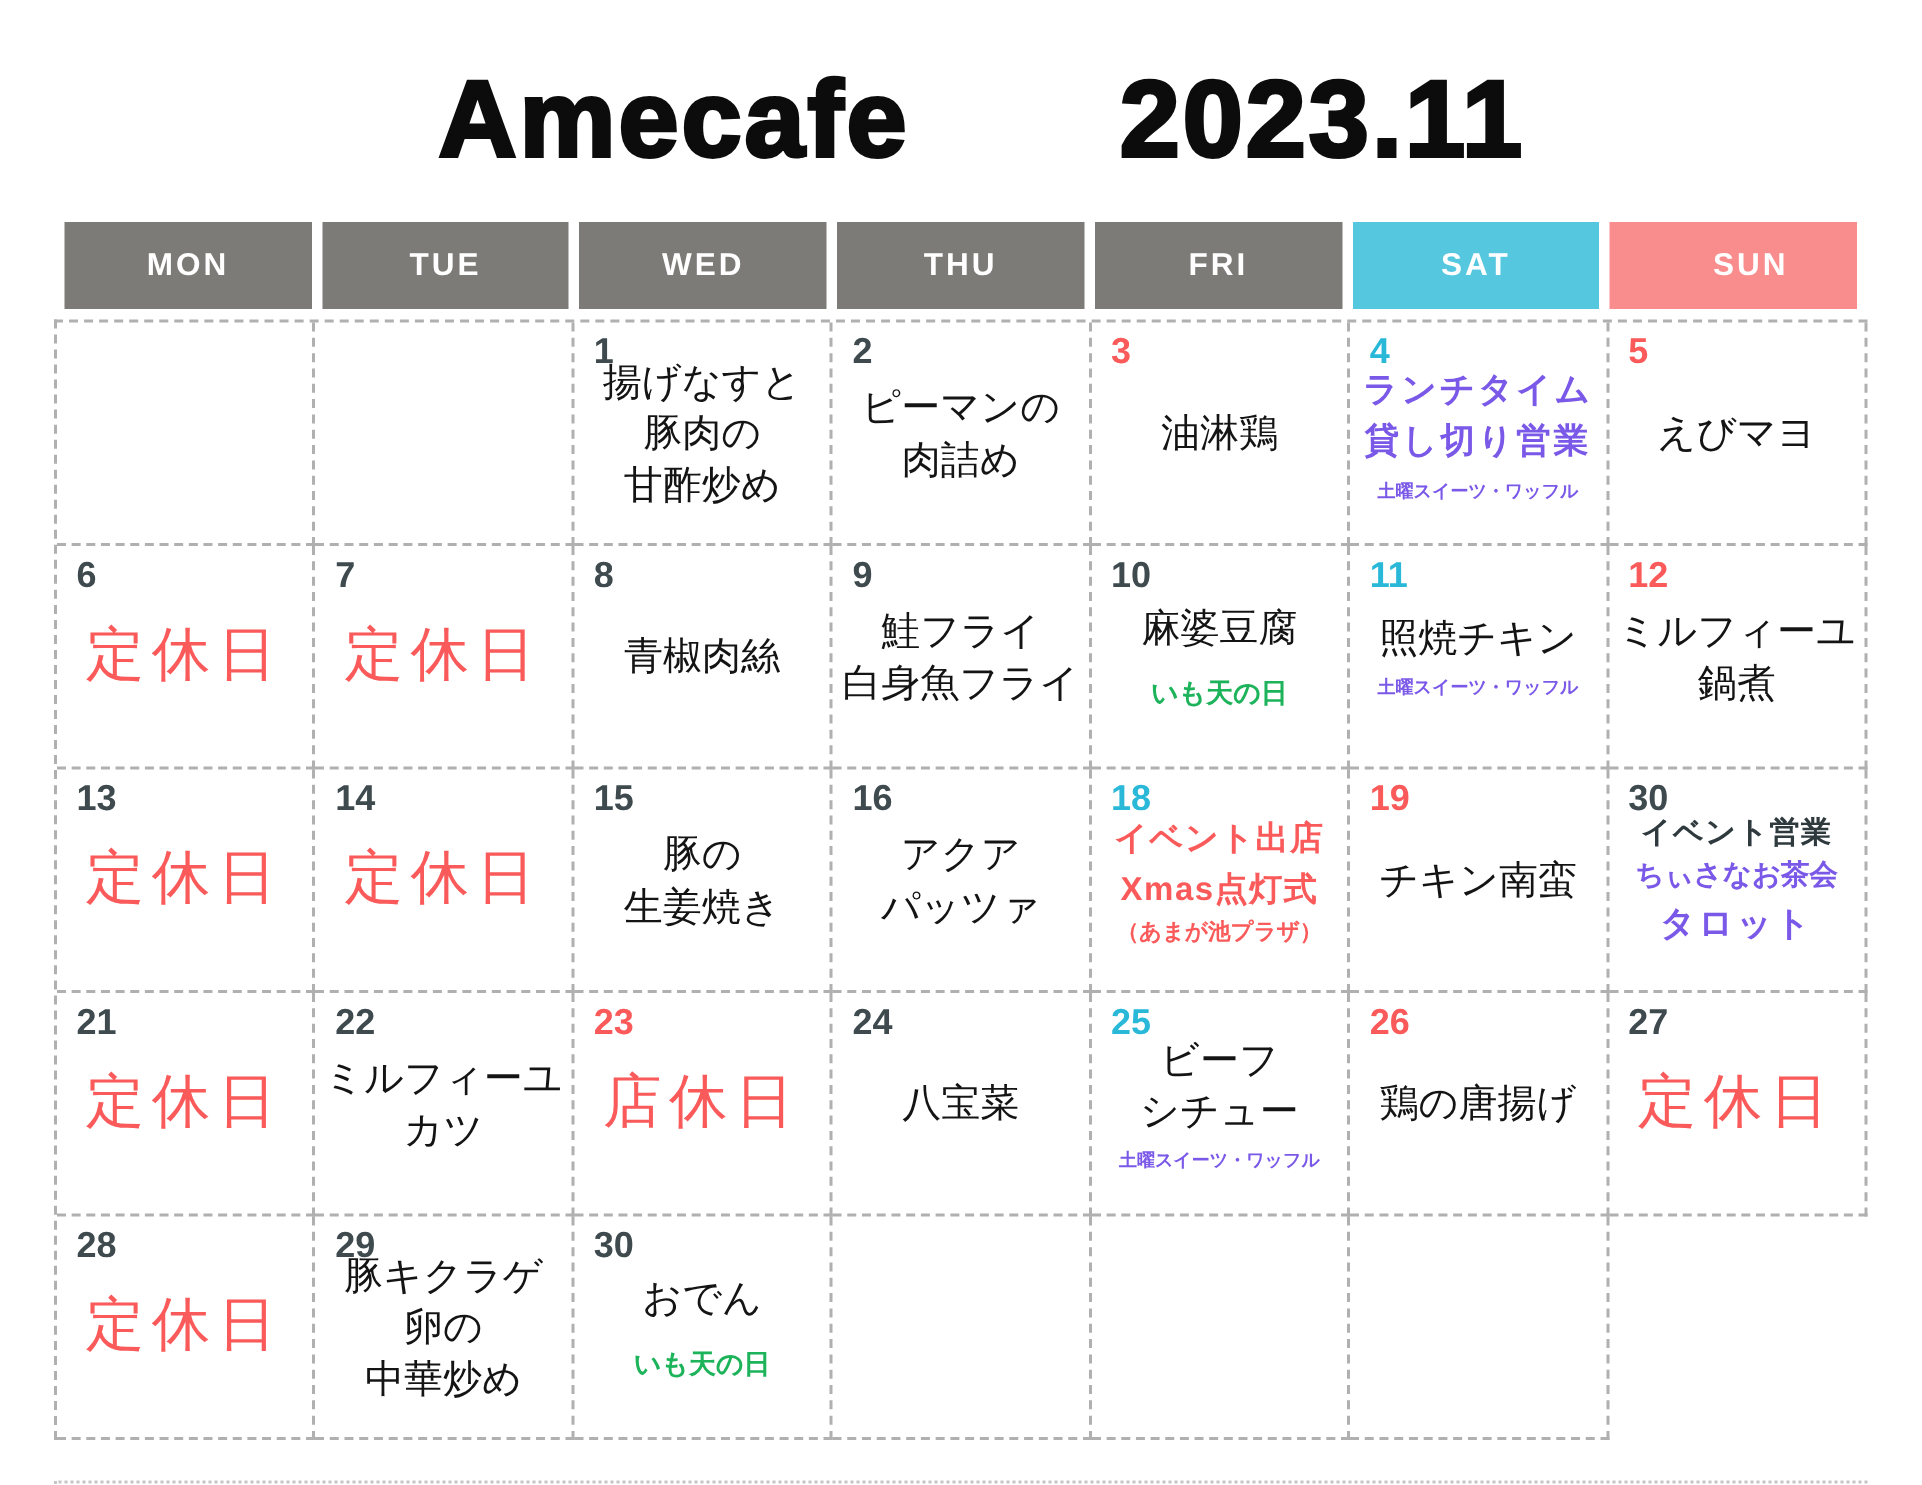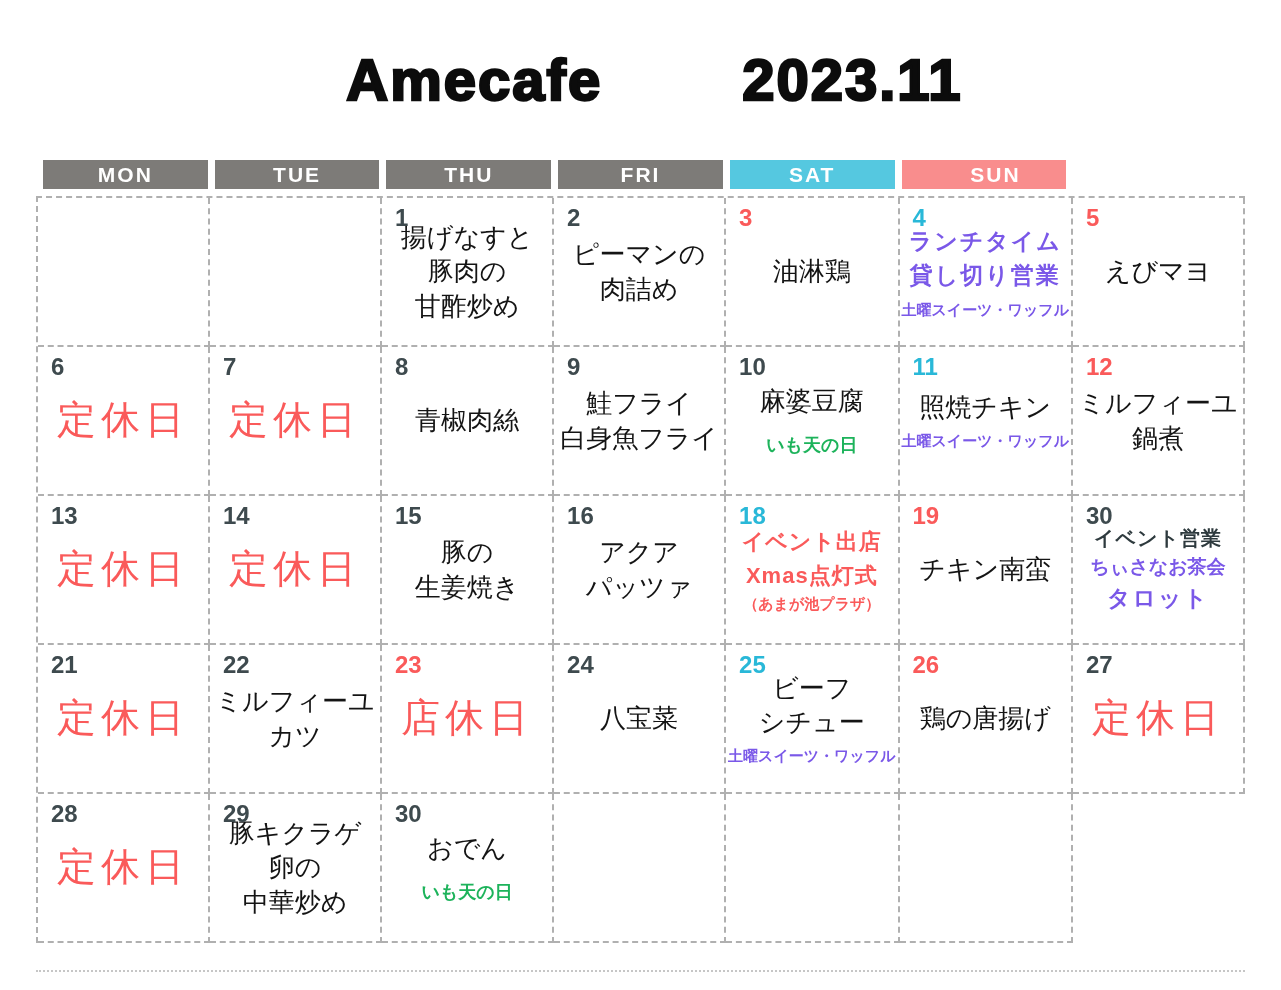--- a/index.html
+++ b/index.html
@@ -4,26 +4,26 @@
 <style>
   * { box-sizing: border-box; margin: 0; padding: 0; }
   html, body { background: #ffffff; }
   body {
     width: 1281px; height: 990px; margin: 0 auto; overflow: hidden;
     font-family: "Liberation Sans", "DejaVu Sans", sans-serif;
   }
   .title {
     display: flex; justify-content: center; align-items: center; gap: 140px;
     height: 128px; margin-top: 16px;
-    font-size: 58px; line-height: 1; font-weight: 800; color: #0c0c0c;
+    font-size: 72px; line-height: 1; font-weight: 800; color: #0c0c0c;
     -webkit-text-stroke: 2.5px #0c0c0c; letter-spacing: 2px; padding-left: 28px;
   }
   .wrow {
     display: grid; grid-template-columns: repeat(7, 1fr); gap: 7px;
-    margin: 16px 43px 0; height: 29px;
+    margin: 4px 43px 0; height: 58px;
   }
   .wd {
     display: flex; align-items: center; justify-content: center;
     color: #ffffff; font-weight: 800; font-size: 21px; letter-spacing: 2px;
     background: var(--header-gray, #7d7b78);
   }
   .wd-saturday { background: var(--header-sat, #55c8e0); }
   .wd-sunday   { background: var(--header-sun, #f98d8d); padding-left: 23px; }
   .grid {
     display: grid; grid-template-columns: repeat(7, 1fr); grid-auto-rows: 149px;
@@ -39,38 +39,39 @@
     position: absolute; top: 6px; left: 13px;
     font-size: 24px; font-weight: 700; color: var(--number-dark, #3e4a4e);
   }
   .d-sat { color: var(--number-sat, #29b8d8); }
   .d-sun, .d-holiday { color: var(--number-sun, #fa5a5a); }
   .line { text-align: center; }
   .l-menu   { font-size: 26px; color: #141414; line-height: 1.32; }
   .l-closed { font-size: 39px; color: var(--closed-red, #fa5a5a); letter-spacing: 5px; line-height: 1.2; }
   .l-purple { font-size: 23px; color: var(--event-purple, #7a58e8); font-weight: 700; letter-spacing: 2px; line-height: 1.5; }
   .l-purpleMid  { font-size: 19px; color: var(--event-purple, #7a58e8); font-weight: 800; line-height: 1.5; }
-  .l-purpleNote { font-size: 15px; color: var(--event-purple, #7a58e8); font-weight: 800; margin-top: 8px; white-space: nowrap; }
+  .l-purpleNote { font-size: 12px; color: var(--event-purple, #7a58e8); font-weight: 800; margin-top: 8px; white-space: nowrap; }
   .l-red     { font-size: 22px; color: var(--closed-red, #fa5a5a); font-weight: 800; letter-spacing: 1px; line-height: 1.55; }
   .l-redNote { font-size: 15px; color: var(--closed-red, #fa5a5a); font-weight: 700; margin-top: 2px; white-space: nowrap; }
   .l-green { font-size: 18px; color: var(--note-green, #1db35b); font-weight: 800; margin-top: 15px; }
   .l-dark  { font-size: 20px; color: #2e3a3e; font-weight: 800; letter-spacing: 1px; line-height: 1.45; }
   .fragment { margin: 27px 36px 0; height: 0; border-top: 2px dotted #c6c6c6; }
 </style>
 </head>
 <body>
 
 <div>
   <div class="title">
     <span>Amecafe</span>
     <span>2023.11</span>
   </div>
   <div class="wrow">
       <div class="wd wd-weekday">MON</div>
       <div class="wd wd-weekday">TUE</div>
+      <div class="wd wd-weekday">WED</div>
       <div class="wd wd-weekday">THU</div>
       <div class="wd wd-weekday">FRI</div>
       <div class="wd wd-saturday">SAT</div>
       <div class="wd wd-sunday">SUN</div>
     </div>
   <div class="grid">
       <div class="cell"></div>
       <div class="cell"></div>
       <div class="cell">
         <div class="daynum d-default">1</div>

